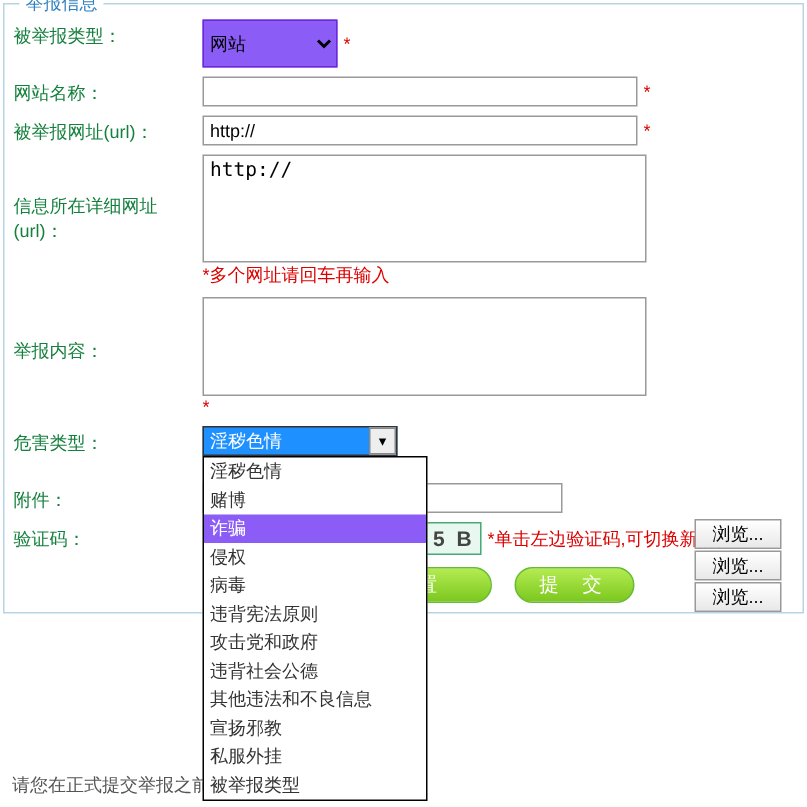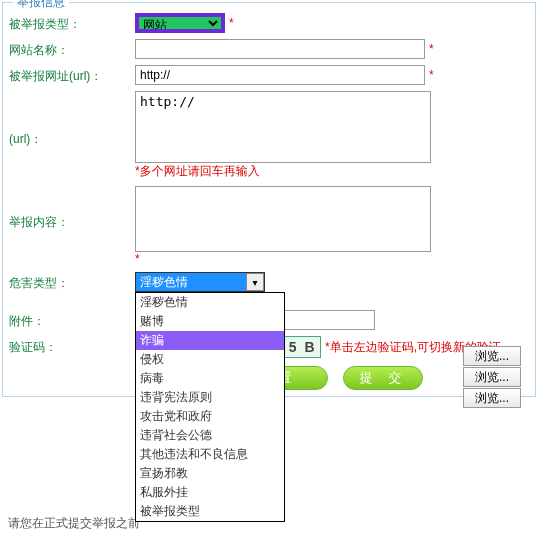--- a/index.html
+++ b/index.html
@@ -5,21 +5,21 @@
 * { box-sizing: border-box; margin: 0; padding: 0; }
 body { font-family: "SimSun", "宋体", sans-serif; font-size: 12px; color: #333; background: #fff; width: 538px; height: 538px; position: relative; }
 .fieldset { border: 1px solid #b8d4e8; margin: 2px; position: relative; padding: 10px 6px 6px 6px; }
 .legend { position: absolute; top: -9px; left: 10px; background: #fff; color: #3080c0; padding: 0 4px; font-size: 12px; }
 .row { display: flex; align-items: flex-start; margin-bottom: 6px; }
 .label { width: 126px; text-align: left; padding-right: 6px; padding-top: 3px; color: #15803d; font-weight: normal; }
 .field { flex: 1; display: flex; align-items: center; flex-wrap: wrap; }
 .req { color: #d00; margin-left: 4px; }
 input[type=text] { border: 1px solid #999; height: 20px; padding: 0 4px; font-size: 12px; }
 textarea { border: 1px solid #999; font-family: monospace; font-size: 13px; padding: 2px 4px; resize: none; overflow-y: scroll; }
-select { border: 4px solid #6d28d9; height: 20px; font-size: 12px; background: #22c55e; }
+select { border: 1px solid #6d28d9; height: 32px; font-size: 12px; background: #8b5cf6; }
 .hint { color: #d00; font-size: 12px; }
 .browse-row { display: flex; justify-content: flex-end; margin: 1px 0; }
 .browse-btn { border: 1px solid #999; background: linear-gradient(#fff,#e8e8e8); width: 58px; height: 20px; font-size: 12px; cursor: pointer; }
 .captcha-box { display: inline-block; width: 54px; height: 22px; border: 1px solid #4a7; font-family: Arial; font-weight: bold; font-size: 14px; letter-spacing: 2px; text-align: center; line-height: 20px; color: #444; background: #e8f8f0; margin-left: 2px; vertical-align: middle; }
 .captcha-hint { color: #d00; font-size: 12px; margin-left: 4px; }
 .btn-row { text-align: center; margin-top: 8px; }
 .btn { display: inline-block; width: 80px; height: 24px; border-radius: 12px; border: 1px solid #6b3; background: linear-gradient(#b4ec51,#7cc71f); color: #fff; font-size: 13px; letter-spacing: 6px; cursor: pointer; margin: 0 6px; line-height: 22px; text-align: center; }
 .footer-text { position: absolute; bottom: 6px; left: 8px; color: #555; }
 
 
@@ -61,21 +61,21 @@
   <div class="row">
     <div class="label">被举报网址(url)：</div>
     <div class="field">
       <input type="text" style="width: 290px;" value="http://">
       <span class="req">*</span>
     </div>
   </div>
 
   <div class="row">
     <div class="label" style="padding-top:26px">
-      <br>
+      <span>信息所在详细网址</span><br>
       <span>(url)：</span>
     </div>
     <div class="field" style="flex-direction:column; align-items:flex-start">
       <textarea style="width: 296px; height: 72px;">http://</textarea>
       <div class="hint">*多个网址请回车再输入</div>
     </div>
   </div>
 
   <div class="row">
     <div class="label" style="padding-top:28px">举报内容：</div>

